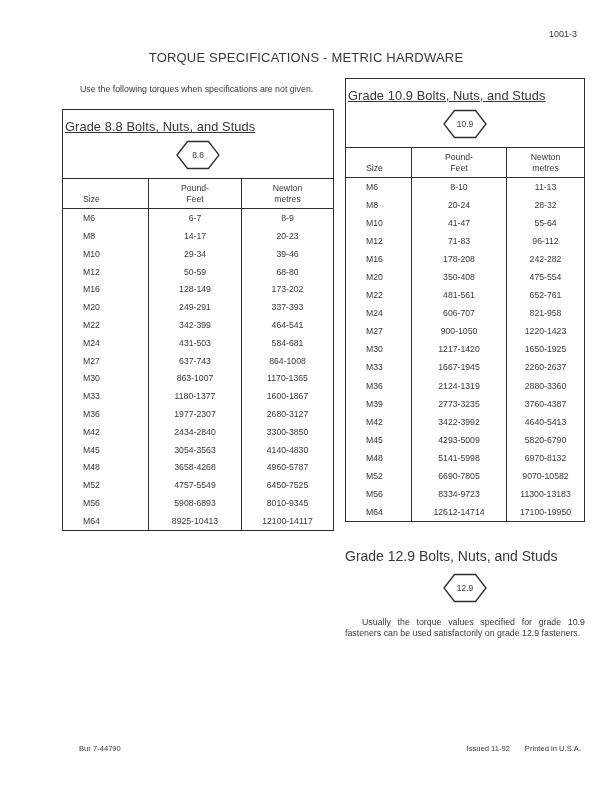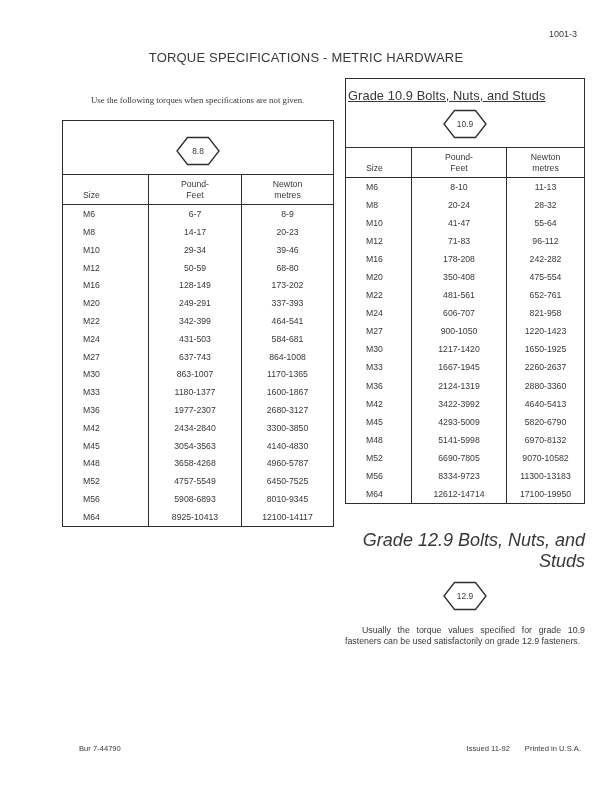--- a/index.html
+++ b/index.html
@@ -15,21 +15,21 @@
   * { box-sizing: border-box; }
 
   .page-number { position: absolute; top: 29px; right: 35px; font-size: 9px; }
   .page-title  { position: absolute; top: 50px; left: 0; width: 100%;
                  text-align: center; font-size: 13px; letter-spacing: 0.2px; }
 
   .left-col  { position: absolute; left: 62px;  top: 83px; width: 272px; }
   .right-col { position: absolute; left: 345px; top: 78px; width: 240px; }
 
   .body-text { font-size: 8.8px; line-height: 11.4px; text-align: justify;
-               text-indent: 17px; margin: 12px; font-family: Liberation Serif, serif; }
+               text-indent: 17px; margin: 1px; }
   .body-text + .body-text { margin-top: 11px; }
 
   
   .spec-table { border: 1.6px solid #2e2e2e; background: #fff; }
   .left-col .spec-table { margin-top: 14px; }
 
   .t-head { border-bottom: 1.4px solid #2e2e2e; padding: 9px 2px 8px; }
   .t-title { text-align: left; font-size: 12.8px; letter-spacing: 0.1px; text-decoration: underline; }
 
   .hex-wrap { display: flex; justify-content: center; margin-top: 6px; }
@@ -52,21 +52,21 @@
   .g109 .data-row { height: 18.05px; }
   .data-row .c-size { padding-left: 20px; display: flex; align-items: center; height: 100%; }
   .data-row .c-lb, .data-row .c-nm {
         display: flex; align-items: center; justify-content: center; height: 100%; }
 
   .g88 .c-size { width: 85px; }  .g88 .c-lb { width: 93px; }  .g88 .c-nm { flex: 1; }
   .g109 .c-size { width: 65px; } .g109 .c-lb { width: 95px; } .g109 .c-nm { flex: 1; }
 
   
   .g129 { margin-top: 26px; }
-  .g129-title { text-align: right; font-size: 18px; font-style: italic; }
+  .g129-title { text-align: left; font-size: 14px; }
   .g129 .hex-wrap { margin-top: 9px; text-align: center; }
   .g129-note { margin-top: 14px; font-size: 8.8px; line-height: 11.4px;
                text-align: justify; text-indent: 17px; }
 
   .footer-left  { position: absolute; left: 79px; top: 744px; font-size: 7.6px; }
   .footer-right { position: absolute; right: 31px; top: 744px; font-size: 7.6px;
                   display: flex; gap: 15px; }
 </style>
 </head>
 <body>
@@ -74,20 +74,21 @@
 <div class="page">
 
   <div class="page-number">1001-3</div>
   <div class="page-title">TORQUE SPECIFICATIONS - METRIC HARDWARE</div>
 
   <div class="left-col">
     <p class="body-text">Use the following torques when specifications are not given.</p>
 
     <div class="spec-table g88">
       <div class="t-head">
+        <div class="t-title">Grade 8.8 Bolts, Nuts, and Studs</div>
         <div class="hex-wrap">
           <div class="hexagon">
             <svg viewBox="0 0 44 30" xmlns="http://www.w3.org/2000/svg">
               <polygon points="1,15 11.5,1.5 32.5,1.5 43,15 32.5,28.5 11.5,28.5" fill="none" stroke="#2e2e2e" stroke-width="1.3"></polygon>
             </svg>
             <span class="hex-label">8.8</span>
           </div>
         </div>
       </div>
       <div class="t-cols header-row">
@@ -297,20 +298,25 @@
             <div class="c-lb">1667-1945</div>
             <div class="c-nm">2260-2637</div>
           </div>
 
           <div class="t-cols data-row">
             <div class="c-size">M36</div>
             <div class="c-lb">2124-1319</div>
             <div class="c-nm">2880-3360</div>
           </div>
 
+          <div class="t-cols data-row">
+            <div class="c-size">M39</div>
+            <div class="c-lb">2773-3235</div>
+            <div class="c-nm">3760-4387</div>
+          </div>
 
           <div class="t-cols data-row">
             <div class="c-size">M42</div>
             <div class="c-lb">3422-3992</div>
             <div class="c-nm">4640-5413</div>
           </div>
 
           <div class="t-cols data-row">
             <div class="c-size">M45</div>
             <div class="c-lb">4293-5009</div>

